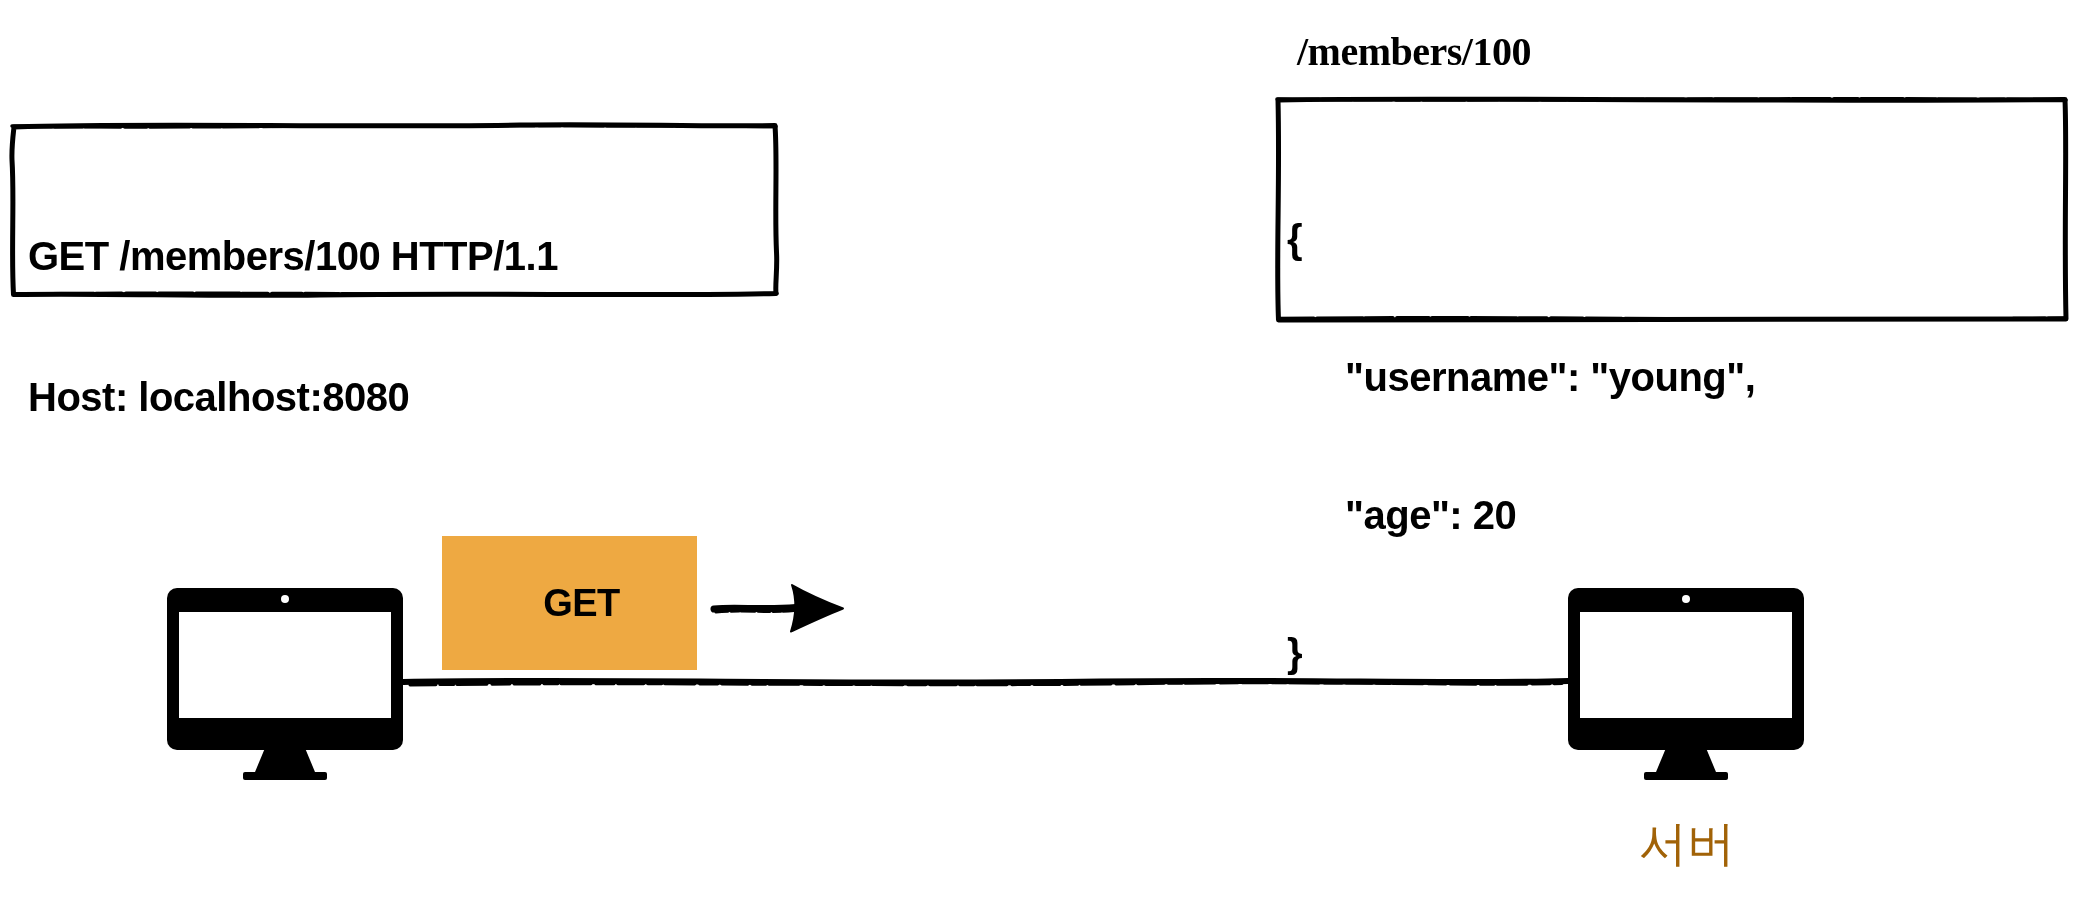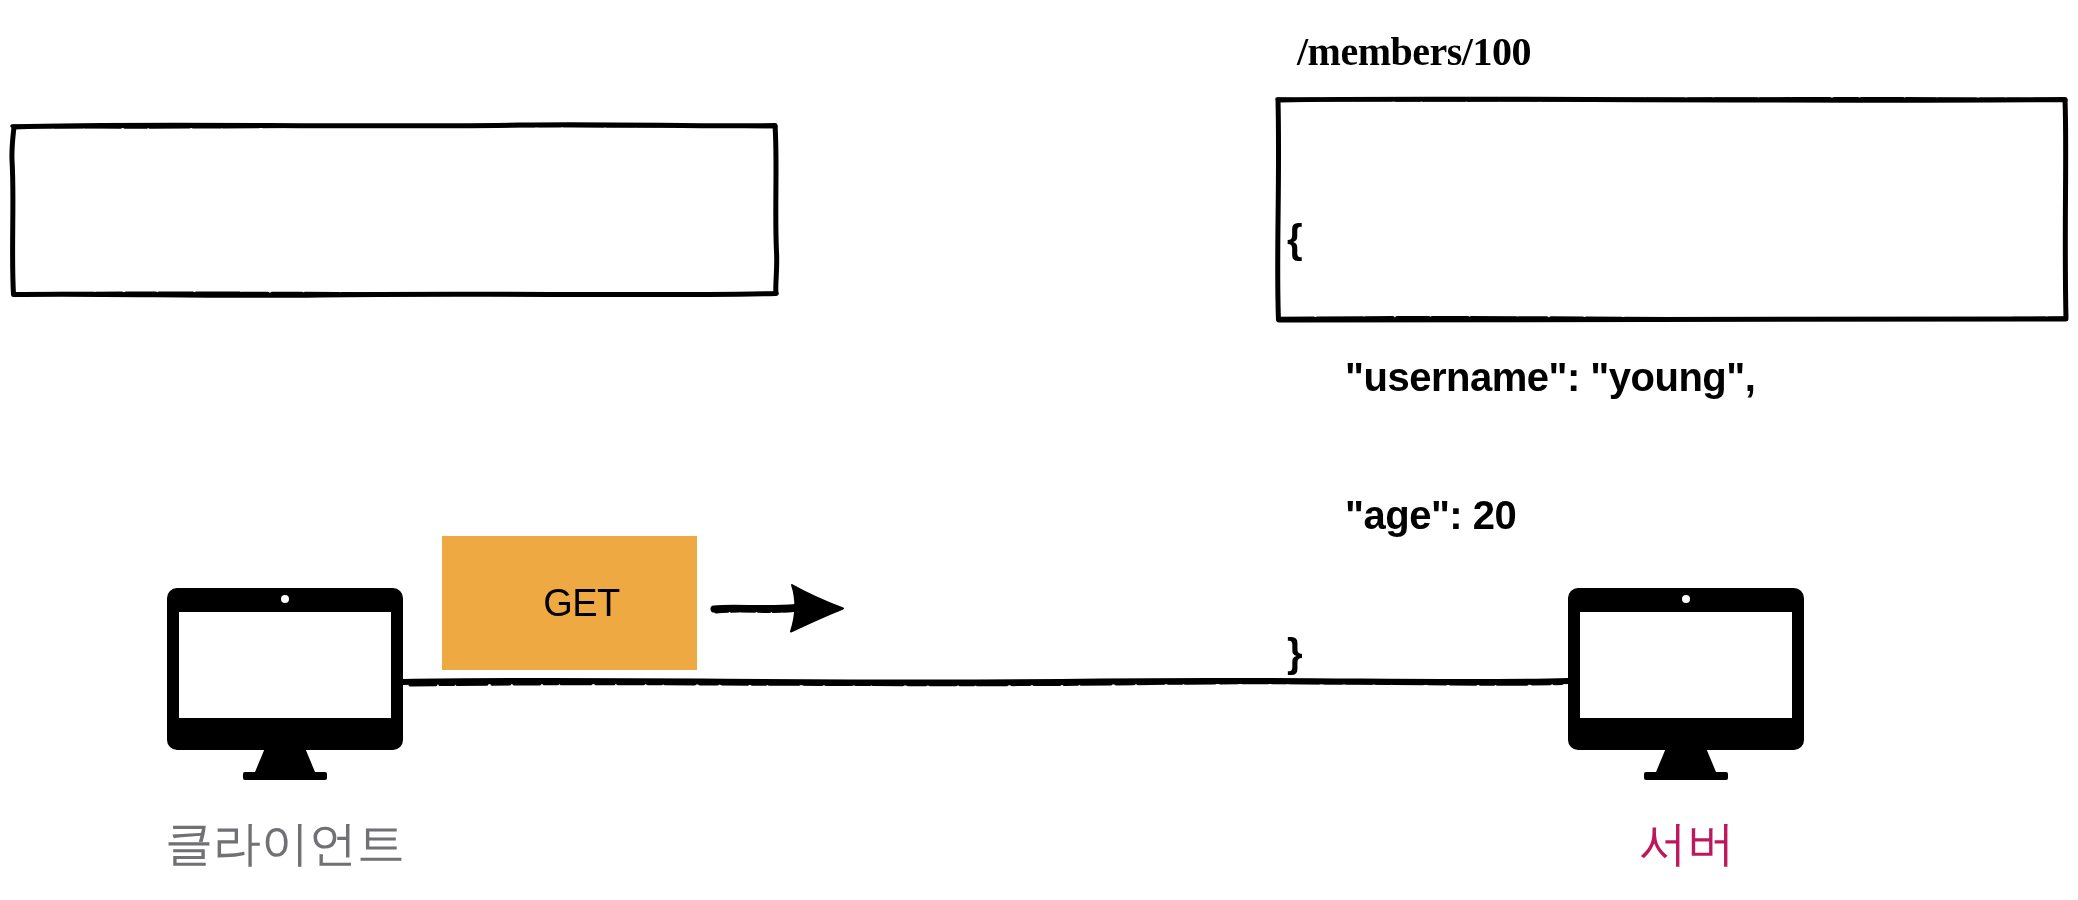--- a/index.html
+++ b/index.html
@@ -63,21 +63,21 @@
     position: absolute;
     left: 442px;
     top: 536px;
     width: 255px;
     height: 134px;
     display: flex;
     align-items: center;
     justify-content: center;
   }
   .method-box span {
-    font-weight: 400;
+    font-weight: 700;
     font-size: 38px;
     color: #000;
     letter-spacing: -0.5px;
     padding-left: 24px;
   }
 
   .node-label {
     position: absolute;
     top: 812px;
     width: 400px;
@@ -135,30 +135,33 @@
 
     <g transform="translate(167,588)">
       <use href="#monitor"></use>
     </g>
 
     <g transform="translate(1568,588)">
       <use href="#monitor"></use>
     </g>
   </svg>
 
+  <div class="boldtext req-text">
+    <div>GET /members/100 HTTP/1.1</div>
+    <div>Host: localhost:8080</div>
+  </div>
 
   <div class="boldtext resp-title">/members/100</div>
 
   <div class="boldtext resp-text">
     <div>{</div>
     <div class="indent">"username": "young",</div>
     <div class="indent">"age": 20</div>
     <div>}</div>
   </div>
 
   <div class="method-box" style="background-color: rgb(238, 169, 66);">
     <span>GET</span>
   </div>
 
-  <div class="node-label client" style="color: rgb(113, 113, 117);">클라이언트</div>
-  <div class="node-label server" style="color: #be185d; text-align: center;">서버</div>
+  <div class="node-label server" style="color: #a16207; text-align: center;">서버</div>
 
 </div>
 
 </body></html>

